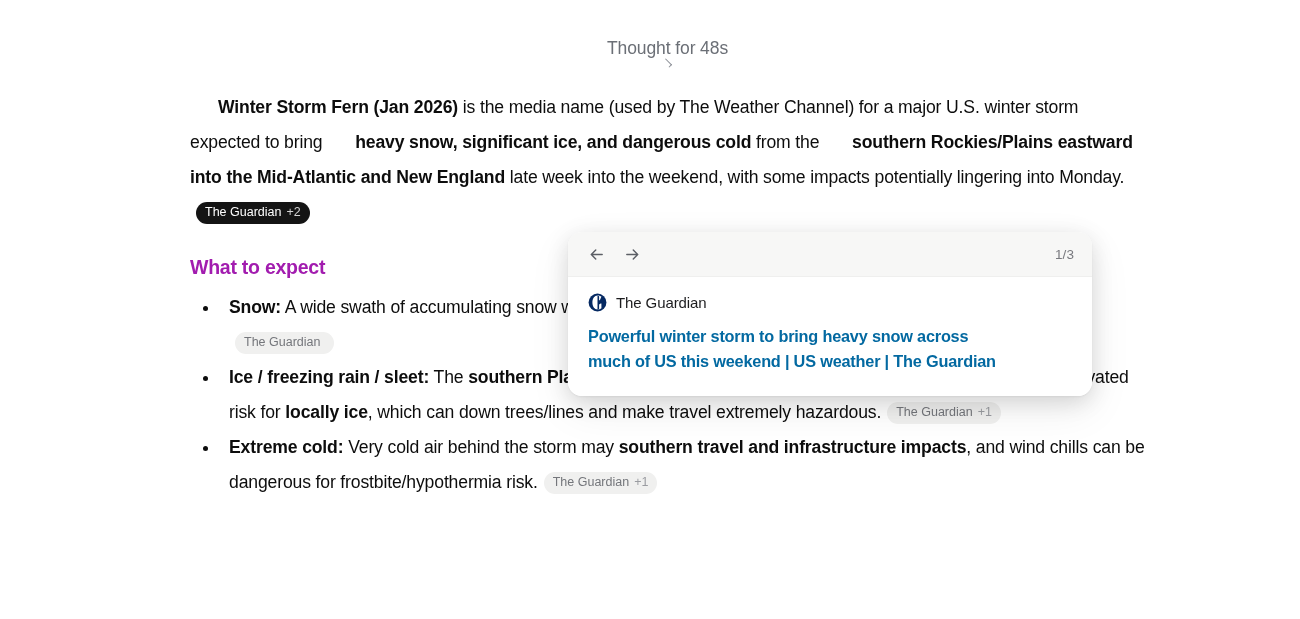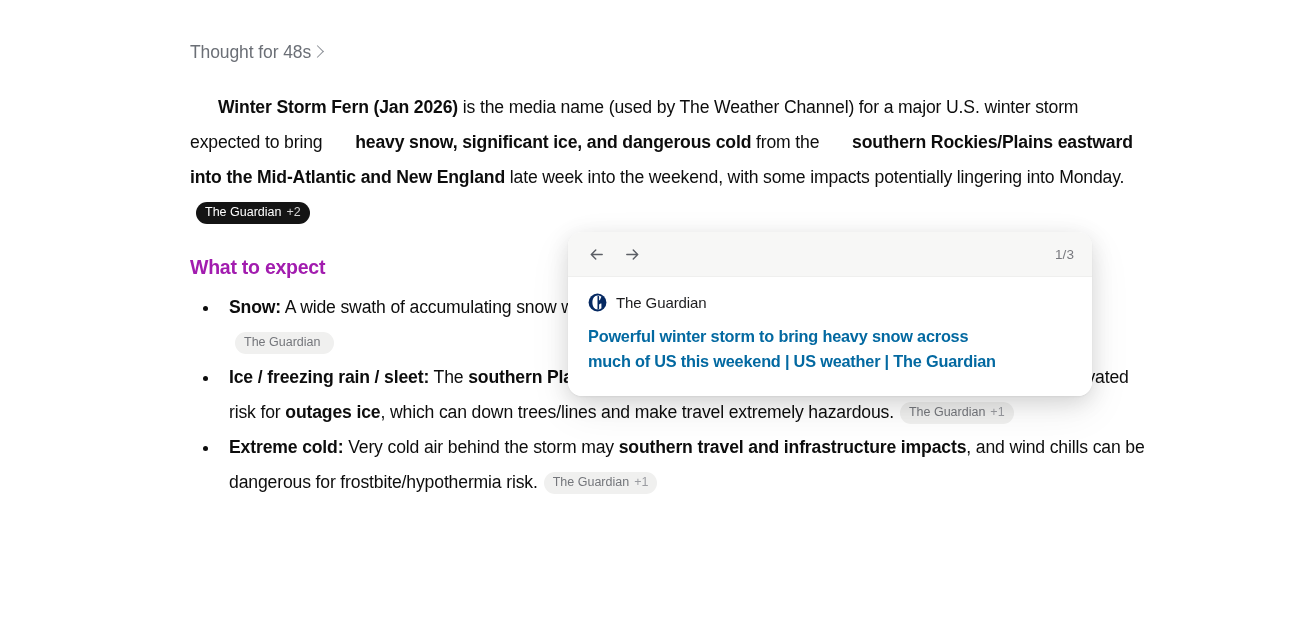--- a/index.html
+++ b/index.html
@@ -24,20 +24,21 @@
     width: 955px;
   }
 
   
   .thought-row {
     display: flex;
     align-items: center;
     gap: 2px;
     height: 28px;
     margin-bottom: 24px;
+    flex-direction: column;
   }
   .thought-label {
     font-size: 17.5px;
     color: #6b6f76;
     letter-spacing: -0.1px;
   }
   .chevron-right {
     display: inline-block;
     width: 9px; height: 9px;
     border-top: 1.6px solid #8b8f96;
@@ -199,21 +200,21 @@
         </span></p>
 
     <h2 class="h2">What to expect</h2>
 
     <ul class="bullets">
       <li><b>Snow:</b><span> A wide swath of accumulating snow with locally </span><b>heavy totals and travel-disrupting rates</b><span> possible.</span><span class="chip light">
             <span>The Guardian</span>
             <span class="chip-plus"></span>
           </span></li>
 
-      <li><b>Ice / freezing rain / sleet:</b><span> The </span><b>southern Plains, Ozarks, Tennessee valleys and into the Southeast</b><span> have elevated risk for </span><b>outages ice</b><span>, which can down trees/lines and make travel extremely hazardous.</span><span class="chip light">
+      <li><b>Ice / freezing rain / sleet:</b><span> The </span><b>southern Plains, Ozarks, Tennessee valleys and into the Southeast</b><span> have elevated risk for </span><b>locally ice</b><span>, which can down trees/lines and make travel extremely hazardous.</span><span class="chip light">
             <span>The Guardian</span>
             <span class="chip-plus">+1</span>
           </span></li>
 
       <li><b>Extreme cold:</b><span> Very cold air behind the storm may </span><b>southern travel and infrastructure impacts</b><span>, and wind chills can be dangerous for frostbite/hypothermia risk.</span><span class="chip light">
             <span>The Guardian</span>
             <span class="chip-plus">+1</span>
           </span></li>
     </ul>
 

